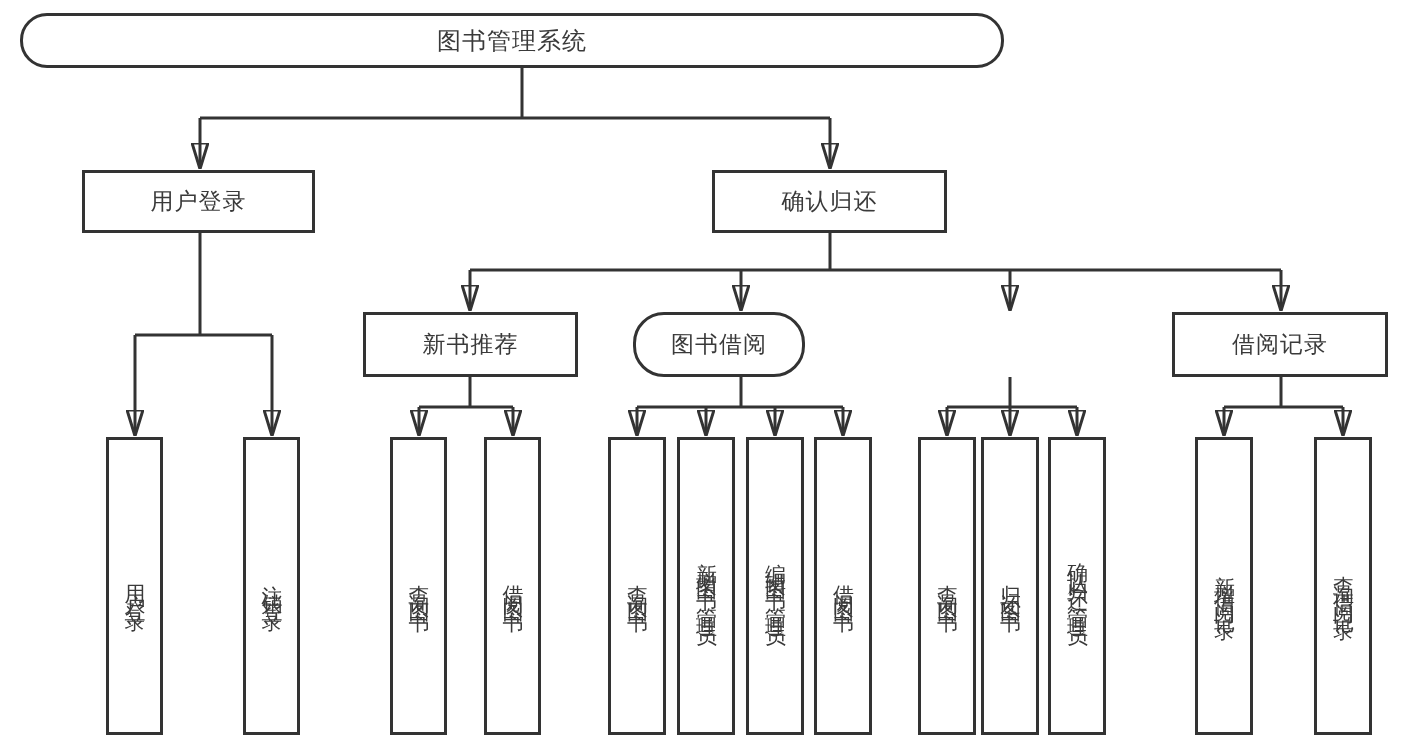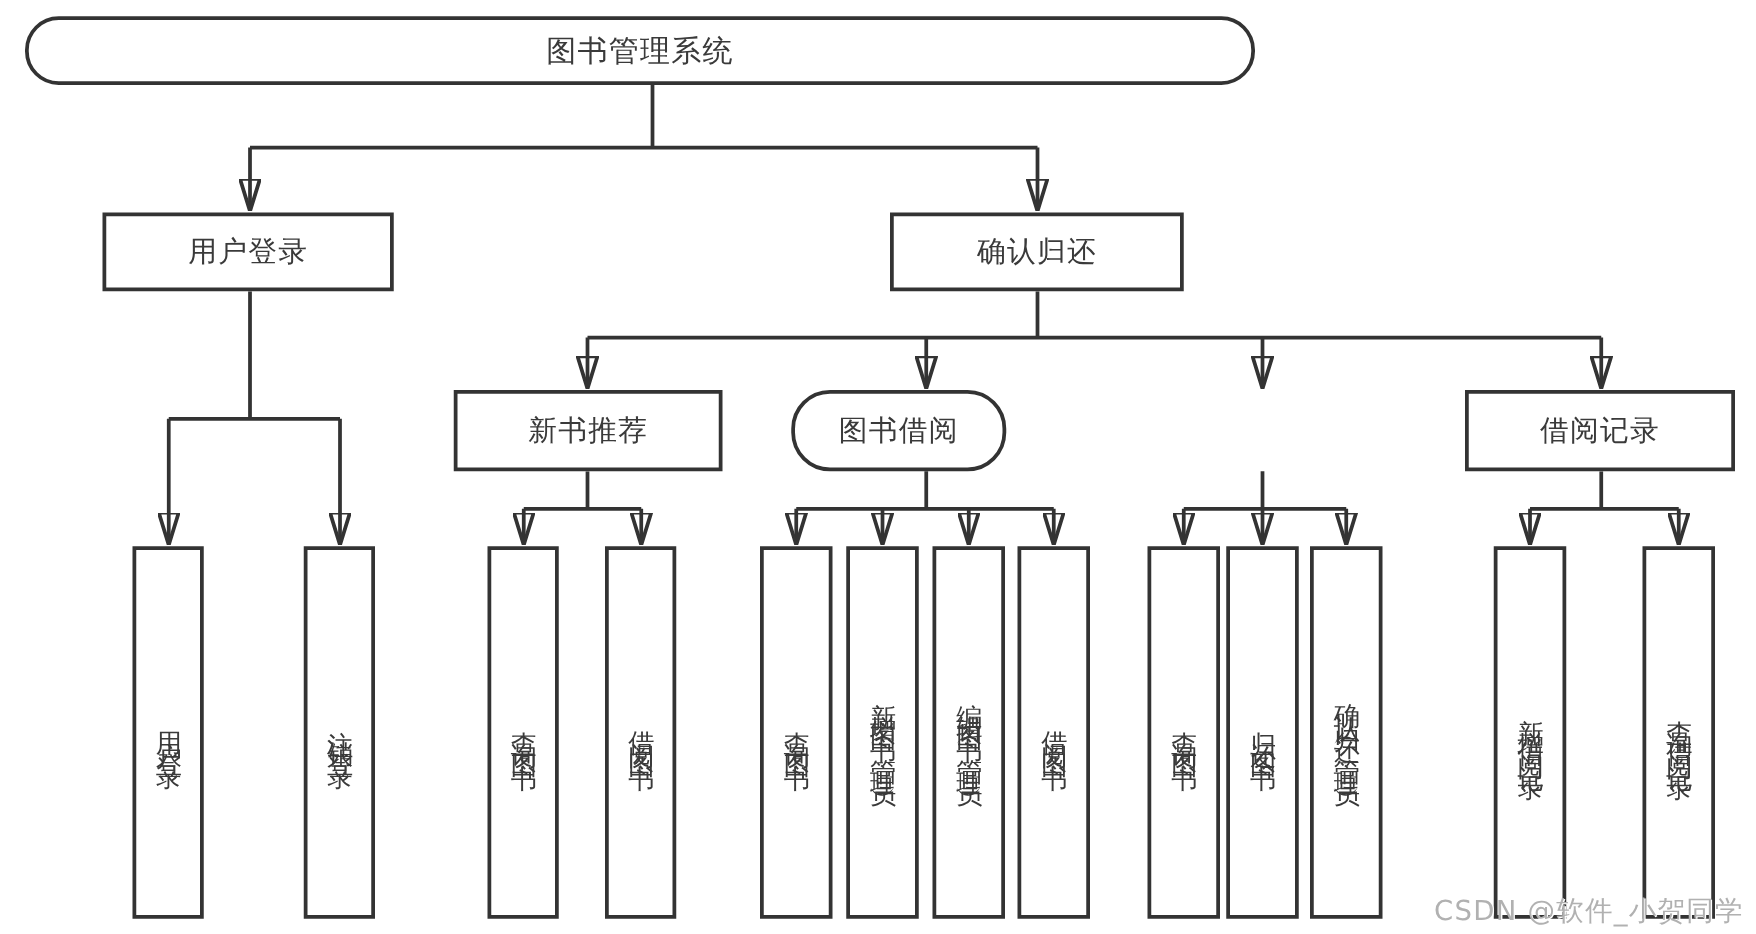--- a/index.html
+++ b/index.html
@@ -167,15 +167,14 @@
     <span>确认归还（管理员）</span>
   </div>
 
   <div class="box leaf" style="left:1195px; top:437px; width:58px; height:298px;">
     <span>新增借阅记录</span>
   </div>
   <div class="box leaf" style="left:1314px; top:437px; width:58px; height:298px;">
     <span>查询借阅记录</span>
   </div>
 
-  <div class="watermark">CSDN @软件_小贺同学</div>
 
 </div>
 
 </body></html>

